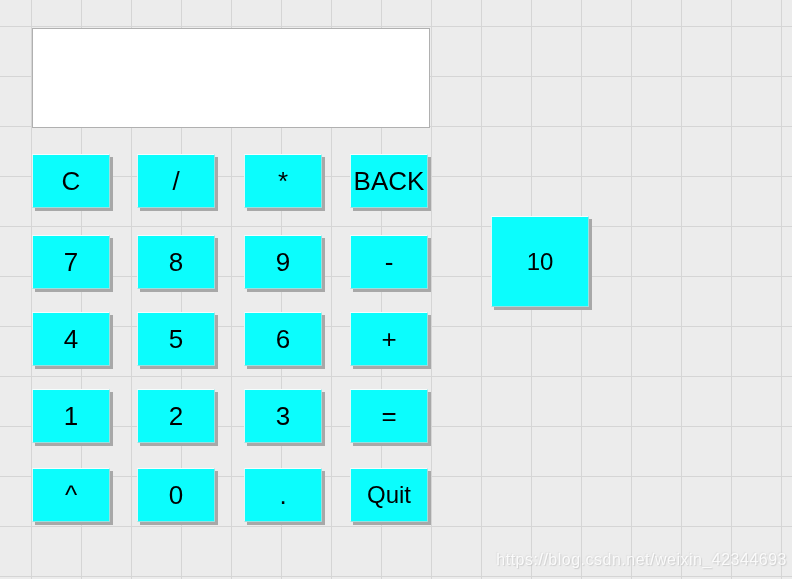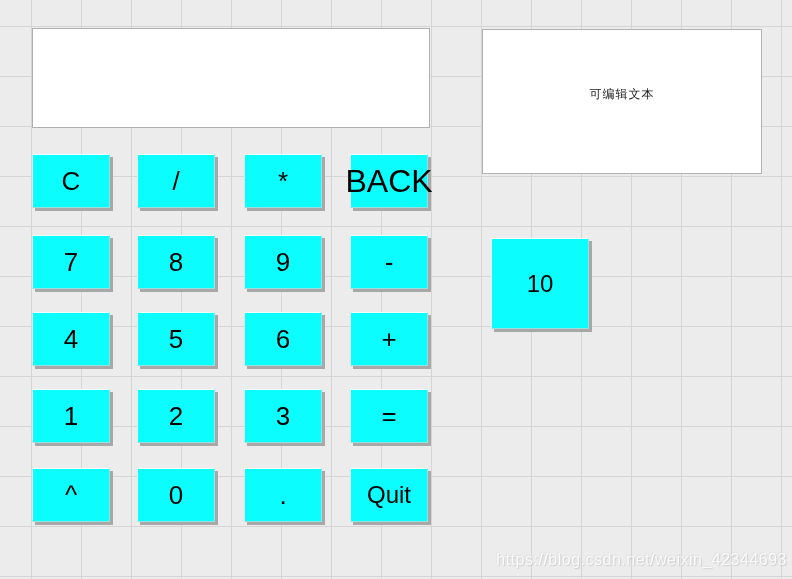--- a/index.html
+++ b/index.html
@@ -65,41 +65,40 @@
     box-sizing: border-box;
     display: flex;
     align-items: center;
     justify-content: center;
     font-size: 26px;
     color: #000000;
     cursor: default;
     user-select: none;
   }
   .btn[data-key="Quit"] { font-size: 24px; }
-  .btn[data-key="BACK"] { font-size: 32px; }
+  .btn[data-key="BACK"] { font-size: 26px; }
   .ten-btn {
     position: absolute;
     left: 491px;
     top: 216px;
     width: 98px;
     height: 91px;
     background: #0bfdfd;
     border-top: 1px solid #f4fefe;
     border-left: 1px solid #dff9f9;
     border-right: 1px solid #9adede;
     border-bottom: 1px solid #9adede;
     box-shadow: 3px 3px 0 0 #a8a8a8;
     box-sizing: border-box;
     display: flex;
     align-items: center;
     justify-content: center;
     font-size: 24px;
     color: #000000;
     user-select: none;
-    margin-top: 22px;
   }
   .watermark {
     position: absolute;
     right: 5px;
     bottom: 10px;
     font-size: 16px;
     color: rgba(255, 255, 255, 0.85);
     text-shadow: 1px 1px 1px rgba(170, 170, 170, 0.45),
                  -1px -1px 1px rgba(200, 200, 200, 0.25);
     letter-spacing: 0.5px;
@@ -108,23 +107,20 @@
     margin-left: 40px;
   }
 </style>
 </head>
 <body>
 
 <div class="canvas">
 
   <div class="display-box"></div>
 
-  <div class="editor-box">
-    <span class="editor-text">可编辑文本</span>
-  </div>
 
   <div id="keypad">
       <div class="btn" data-key="C" style="left: 32px; top: 154px;">C</div>
       <div class="btn" data-key="/" style="left: 137px; top: 154px;">/</div>
       <div class="btn" data-key="*" style="left: 244px; top: 154px;">*</div>
       <div class="btn" data-key="BACK" style="left: 350px; top: 154px;">BACK</div>
       <div class="btn" data-key="7" style="left: 32px; top: 235px;">7</div>
       <div class="btn" data-key="8" style="left: 137px; top: 235px;">8</div>
       <div class="btn" data-key="9" style="left: 244px; top: 235px;">9</div>
       <div class="btn" data-key="-" style="left: 350px; top: 235px;">-</div>

